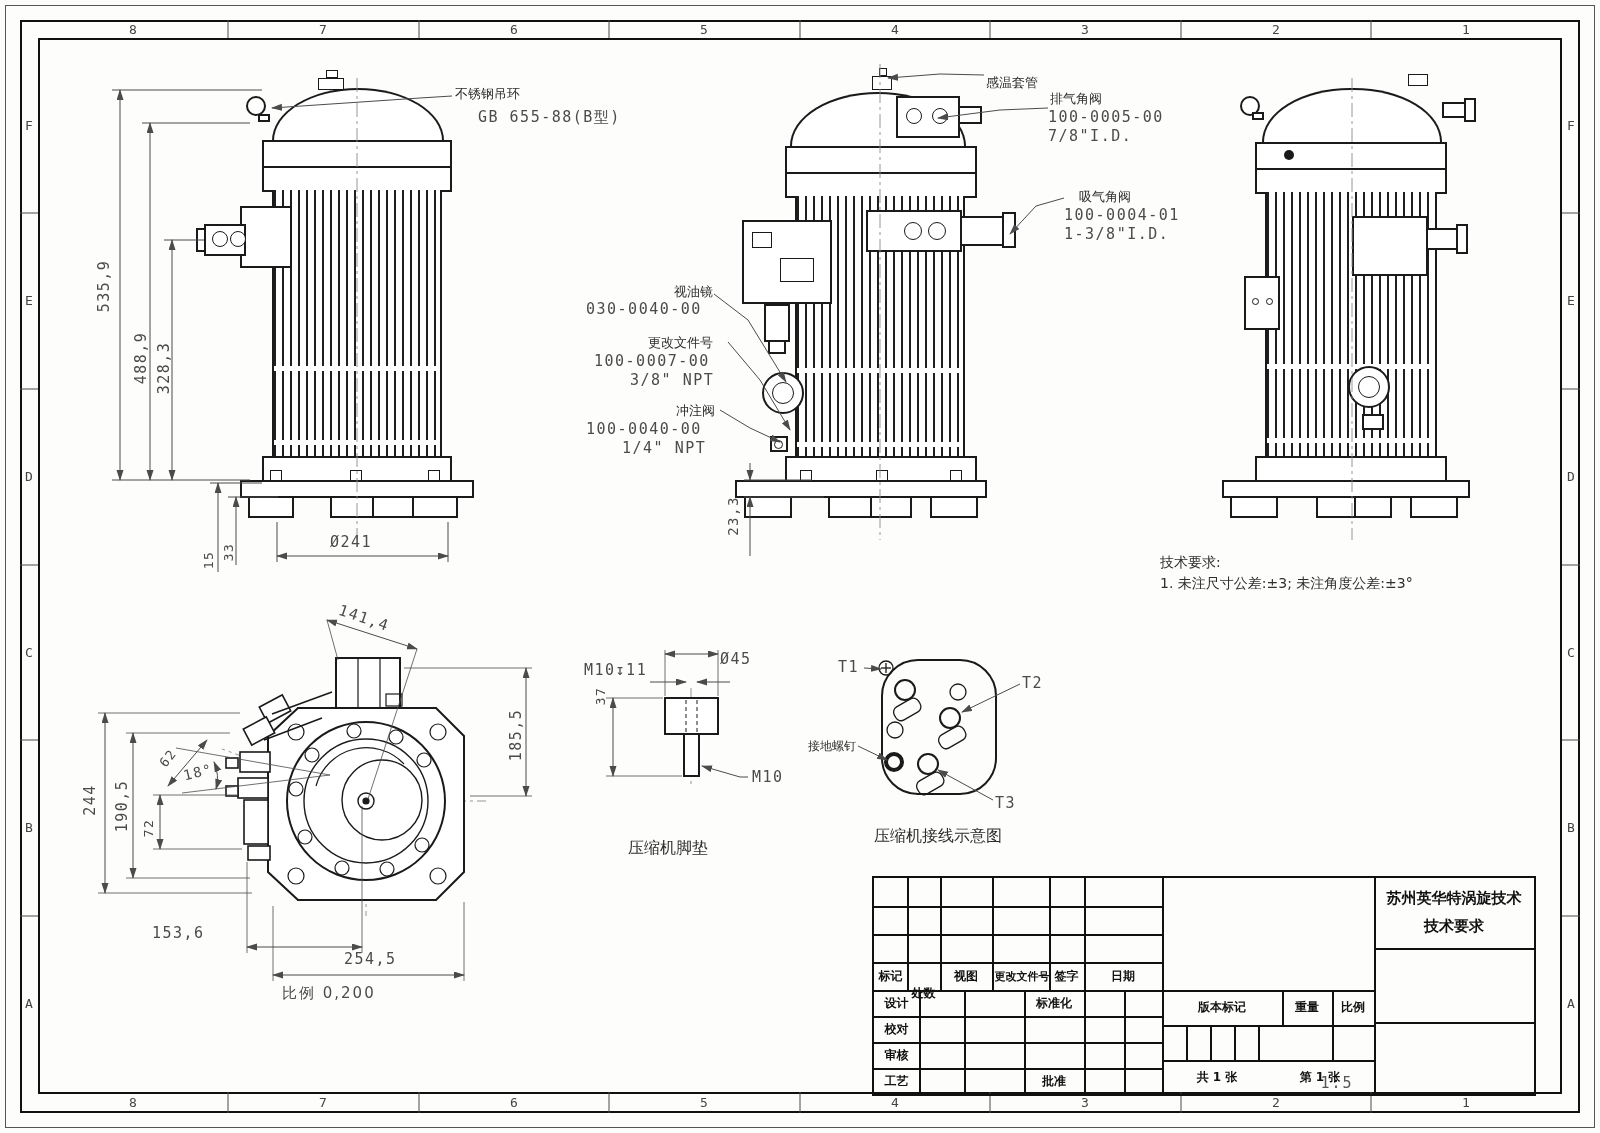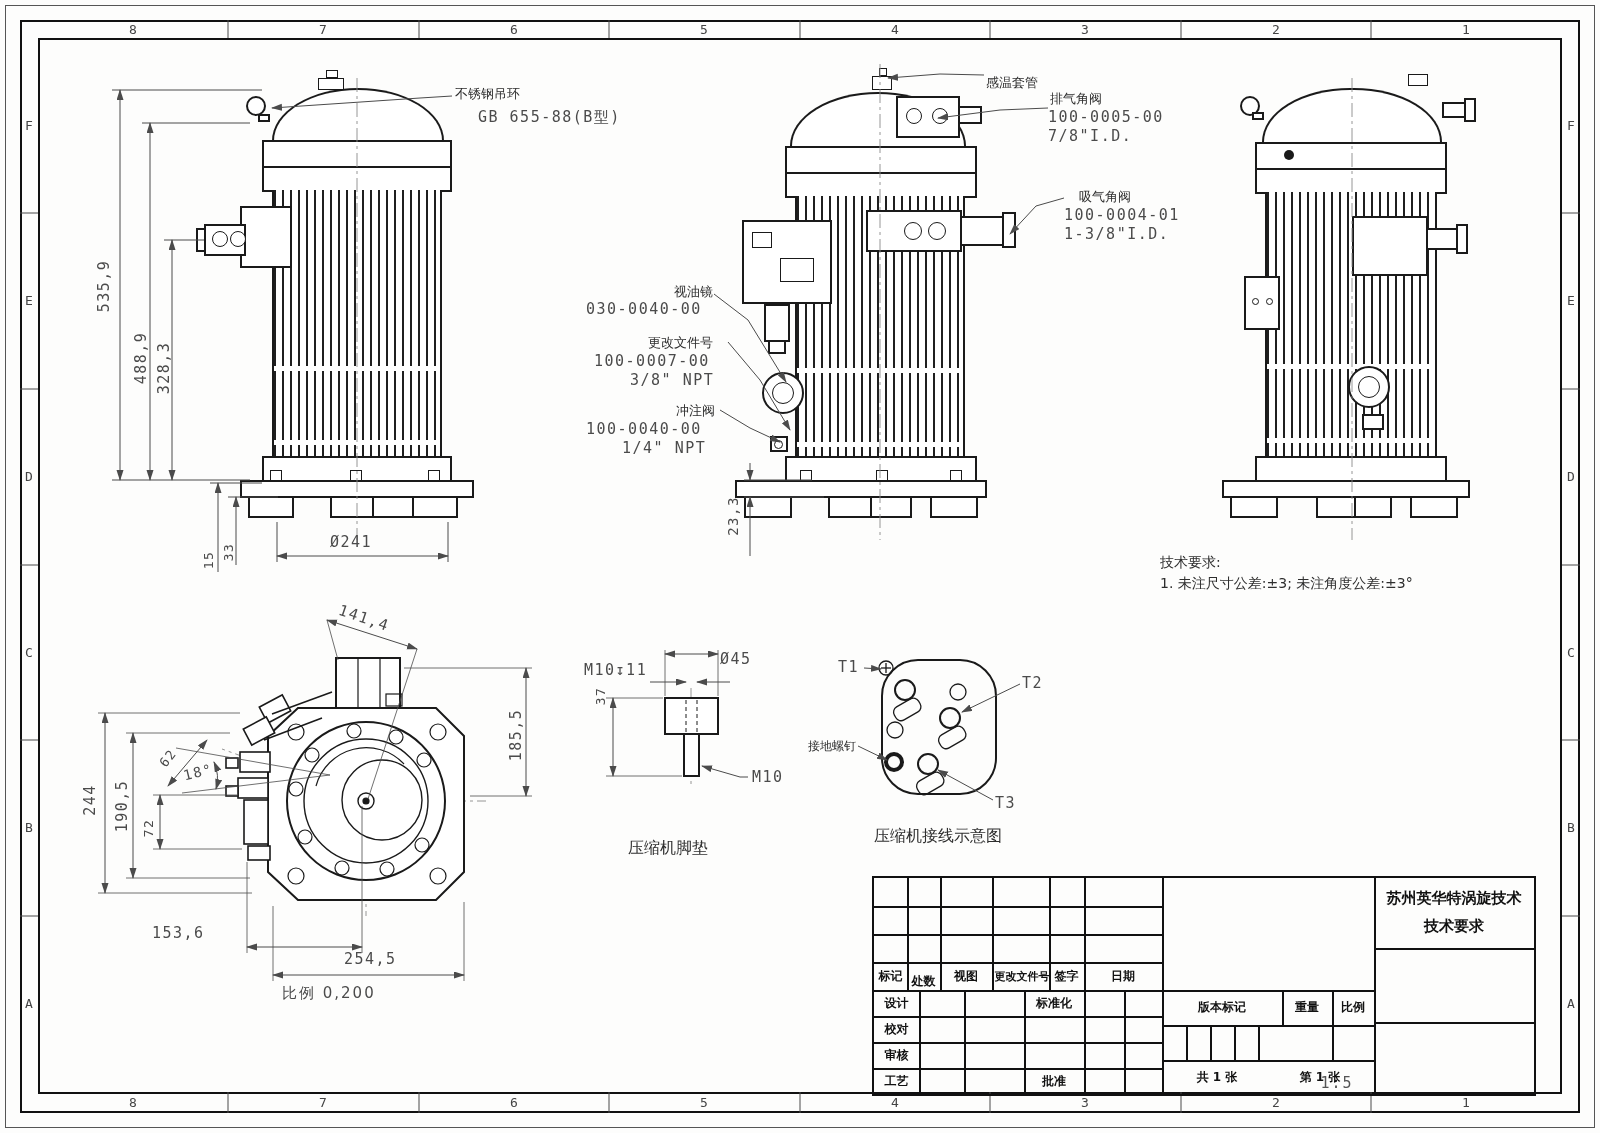--- a/index.html
+++ b/index.html
@@ -410,21 +410,21 @@
 
     <div class="vl" style="left:288px;top:0;height:216px;"></div>
     <div class="vl" style="left:500px;top:0;height:216px;"></div>
 
     <div class="hl" style="left:0;top:28px;width:288px;"></div>
     <div class="hl" style="left:0;top:56px;width:288px;"></div>
     <div class="hl" style="left:0;top:84px;width:288px;"></div>
     <div class="hl" style="left:0;top:112px;width:288px;"></div>
 
     <div class="tc" style="left:0;top:84px;width:33px;height:28px;">标记</div>
-    <div class="tc" style="left:33px;top:88px;width:33px;height:31px;">处数</div>
+    <div class="tc" style="left:33px;top:100px;width:33px;height:31px;">处数</div>
     <div class="tc" style="left:66px;top:84px;width:52px;height:28px;">视图</div>
     <div class="tc" style="left:118px;top:84px;width:60px;height:28px;font-size:11px;">更改文件号</div>
     <div class="tc" style="left:175px;top:84px;width:35px;height:28px;">签字</div>
     <div class="tc" style="left:210px;top:84px;width:78px;height:28px;">日期</div>
 
     <div class="vl" style="left:45px;top:112px;height:104px;"></div>
     <div class="vl" style="left:90px;top:112px;height:104px;"></div>
     <div class="vl" style="left:150px;top:112px;height:104px;"></div>
     <div class="vl" style="left:210px;top:112px;height:104px;"></div>
     <div class="vl" style="left:250px;top:112px;height:104px;"></div>

